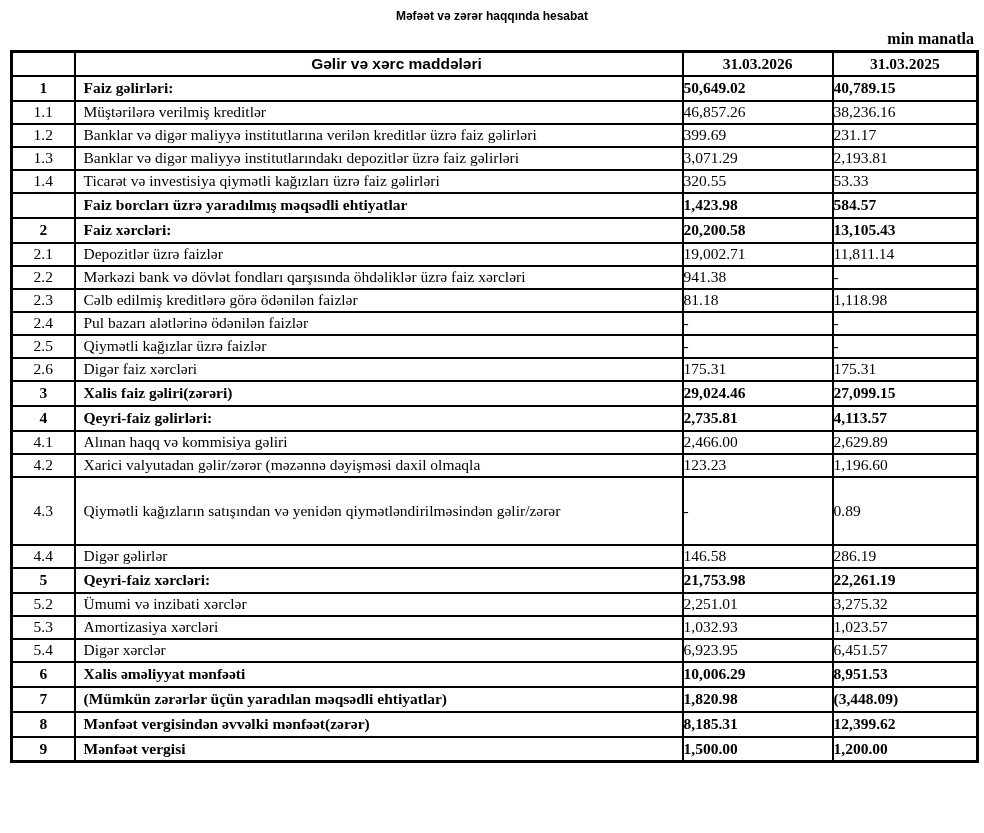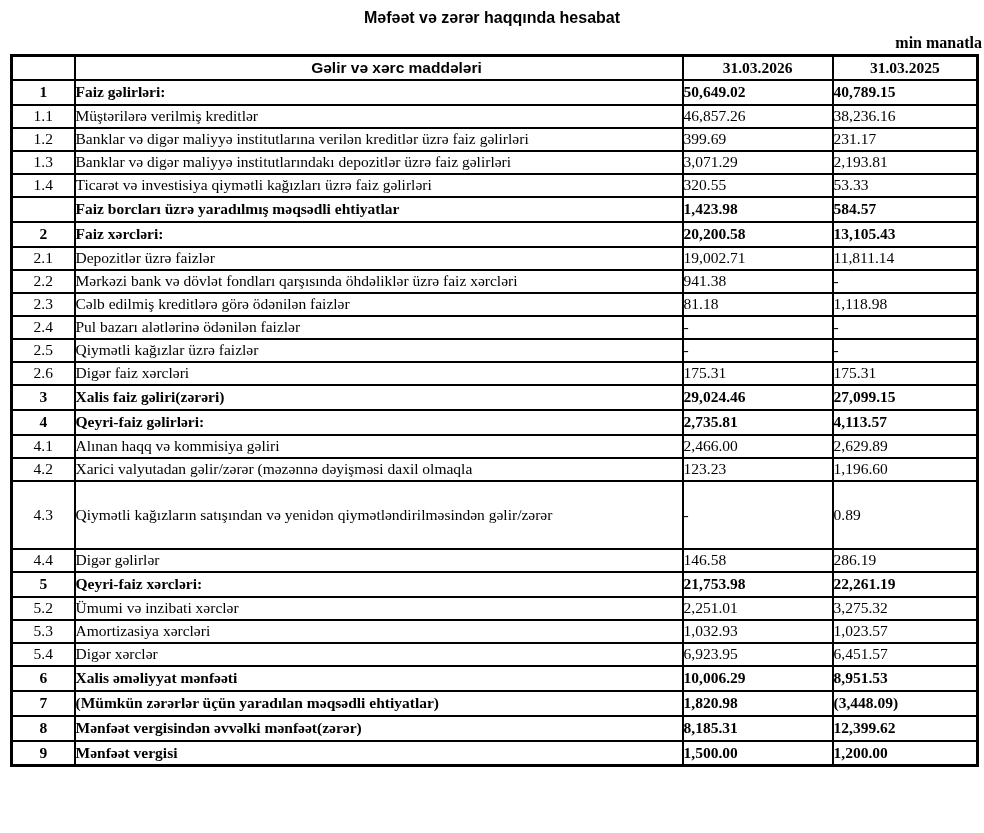--- a/index.html
+++ b/index.html
@@ -8,26 +8,26 @@
     background: #ffffff;
     font-family: "Liberation Serif", "DejaVu Serif", serif;
     color: #000;
   }
   .page { width: 984px; height: 833px; overflow: hidden; }
   .doc-title {
     padding-top: 9px;
     text-align: center;
     font-family: "Liberation Sans", "DejaVu Sans", sans-serif;
     font-weight: bold;
-    font-size: 16px;
+    font-size: 12px;
   }
   .unit-note {
     margin-top: 7px;
     margin-bottom: 2px;
-    padding-right: 2px;
+    padding-right: 10px;
     text-align: right;
     font-weight: bold;
     font-size: 16px;
   }
   table.pl {
     margin-left: 10px;
     width: 966px;
     border-collapse: collapse;
     border: 3px solid #000;
     table-layout: fixed;
@@ -46,21 +46,21 @@
   tr.hdr th { height: 24px; font-weight: bold; text-align: center; }
   th.items-hdr {
     font-family: "Liberation Sans", "DejaVu Sans", sans-serif;
     font-size: 15px;
     padding-left: 36px;
   }
   tr.row td { height: 23px; }
   tr.row.bold td { height: 25px; font-weight: bold; }
   tr.row.tall td { height: 68px; }
   td.num { text-align: center; }
-  td.label { text-align: left; padding-left: 0; white-space: normal; }
+  td.label { text-align: left; padding-left: 8px; white-space: normal; }
   td.val { padding-right: 8px; }
   td.val.dash { padding-right: 18px; }
   td.val.reg { font-weight: normal; }
 </style>
 </head>
 <body>
 
 <div class="page">
   <div class="doc-title">Məfəət və zərər haqqında hesabat</div>
   <div class="unit-note">min manatla</div>

